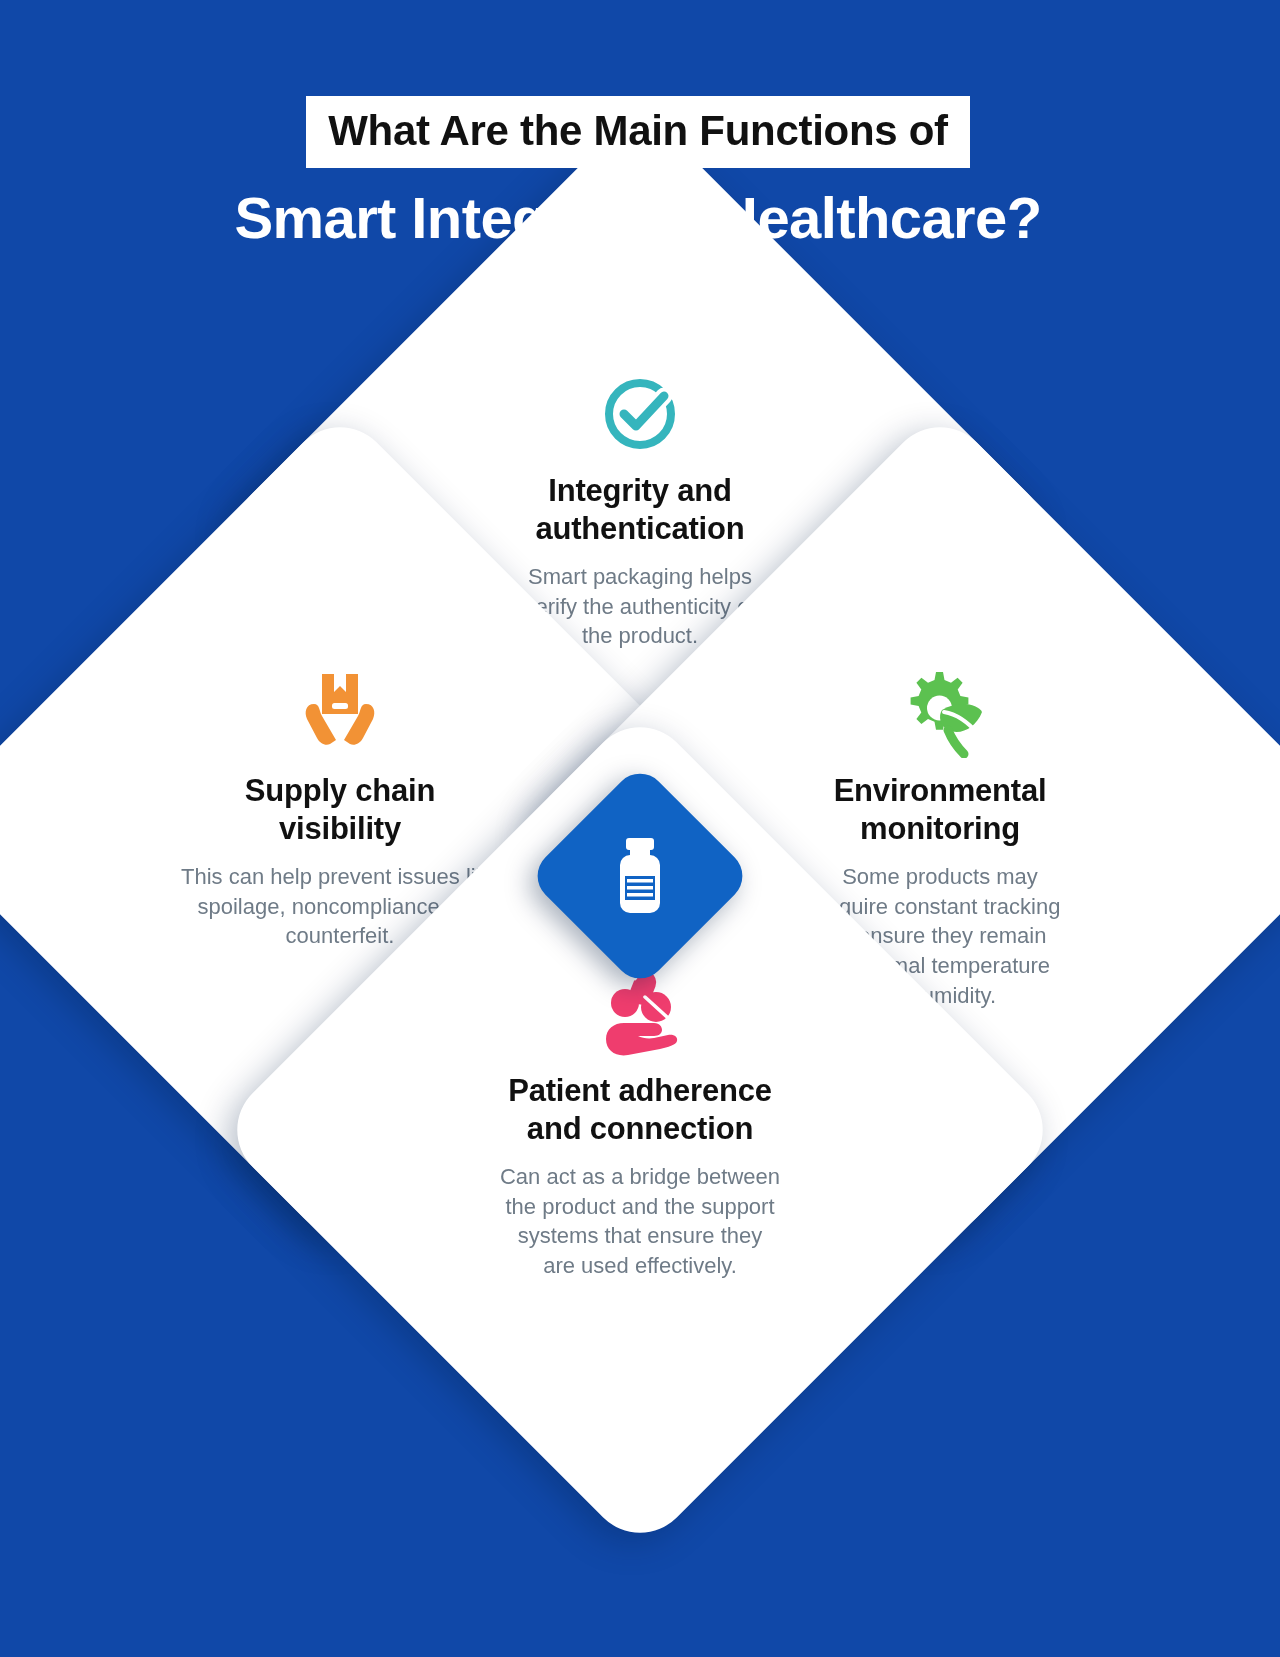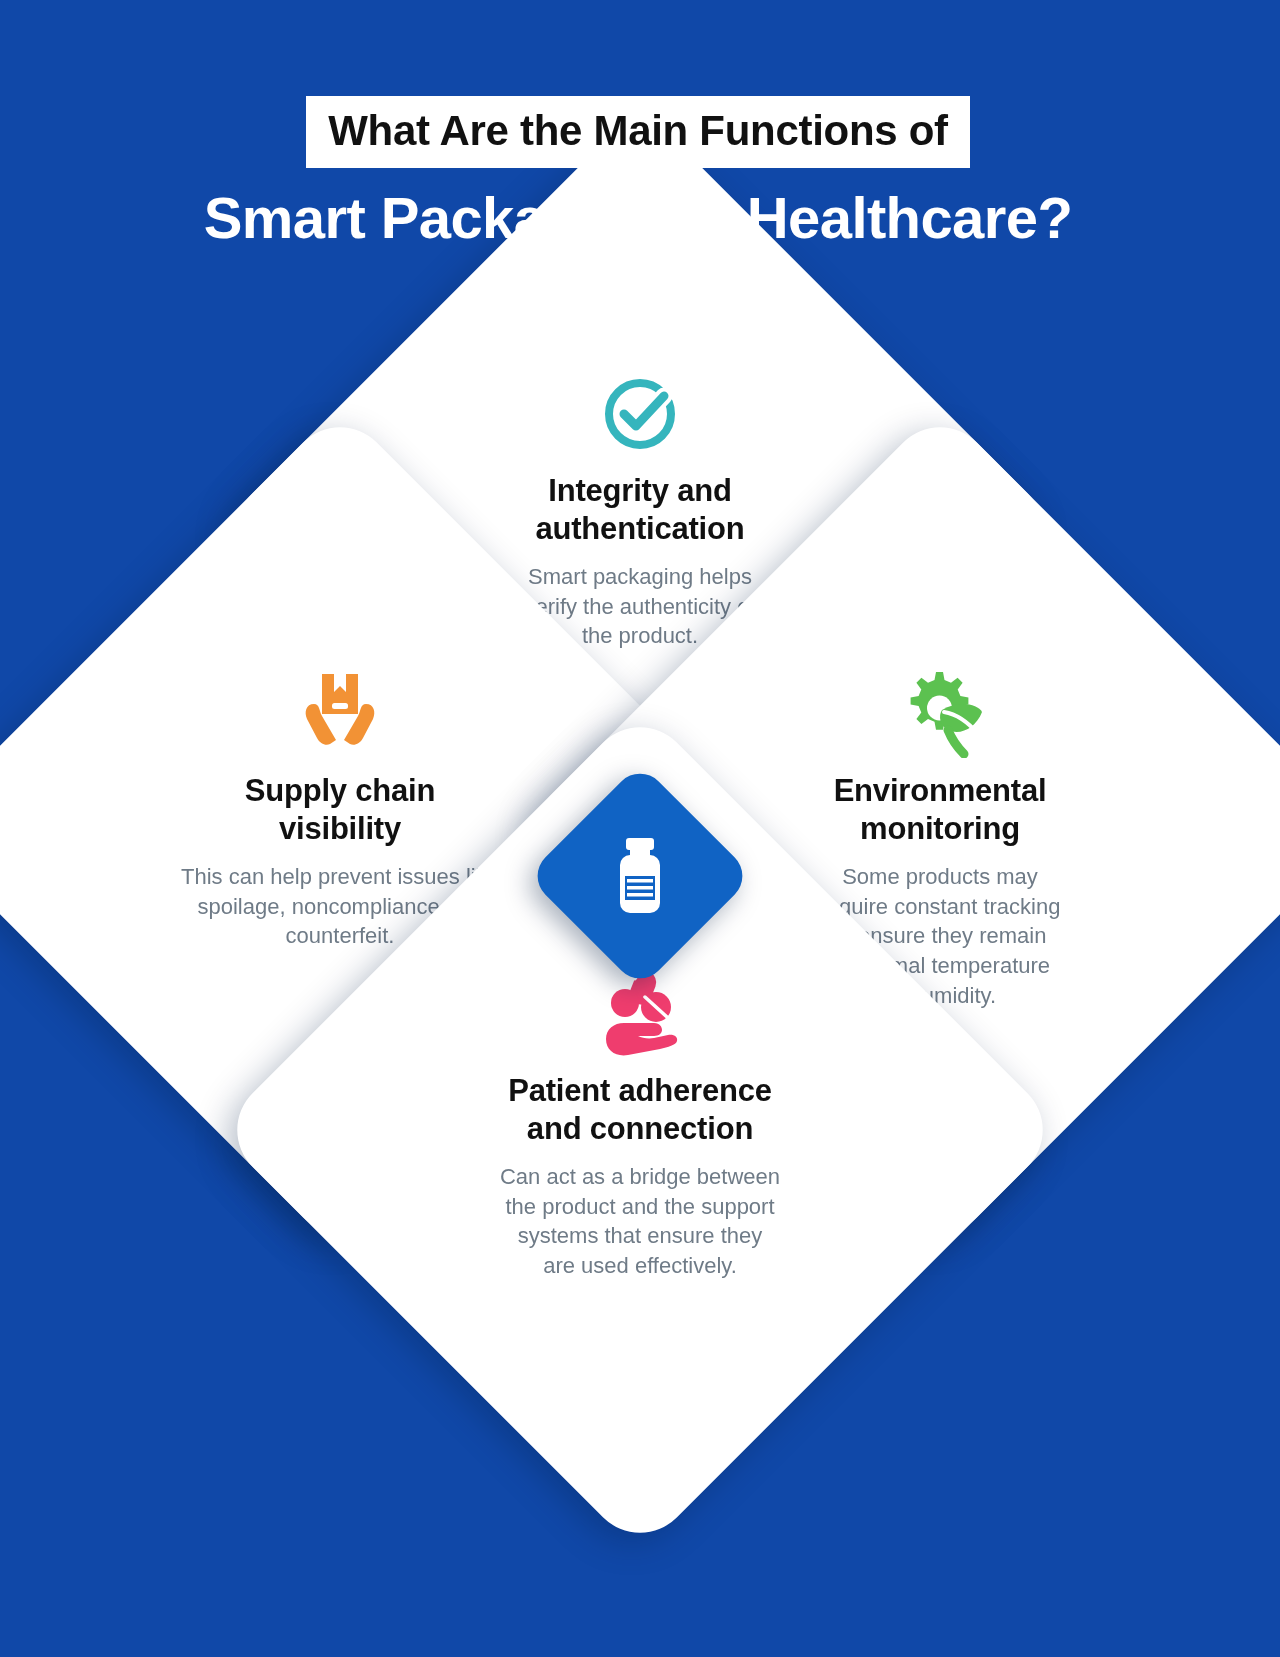--- a/index.html
+++ b/index.html
@@ -202,21 +202,21 @@
 
   svg { display: block; }
 </style>
 </head>
 <body>
 
 <div id="bg-pattern"></div>
 
 <div id="headline">
   <span id="headline-line1">What Are the Main Functions of</span>
-  <span id="headline-line2">Smart Packaging in Healthcare?</span>
+  <span id="headline-line2">Smart Integrity in Healthcare?</span>
 </div>
 
 <div id="cluster">
 
   <div class="diamond" id="card-top">
     <div class="diamond-inner">
       <div class="card-content">
         <div class="card-icon">
           <svg width="84" height="84" viewBox="0 0 84 84">
             <circle cx="42" cy="44" r="31" fill="none" stroke="#35b5bd" stroke-width="8"></circle>

